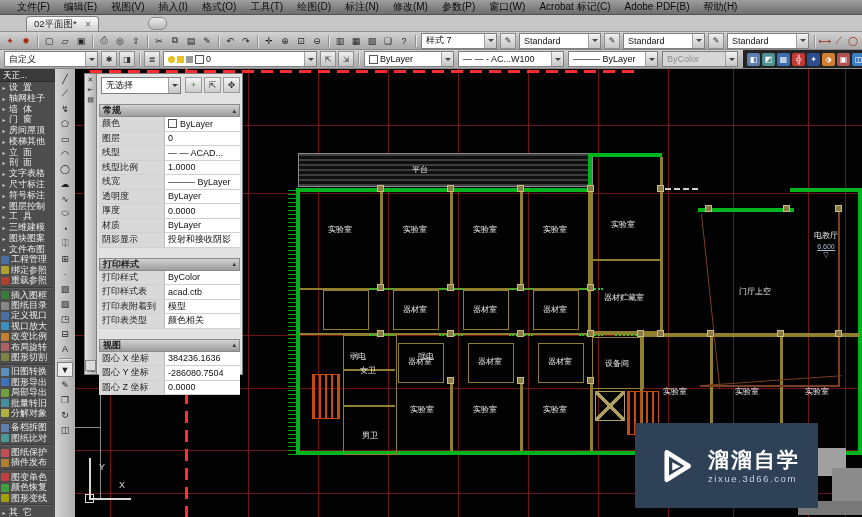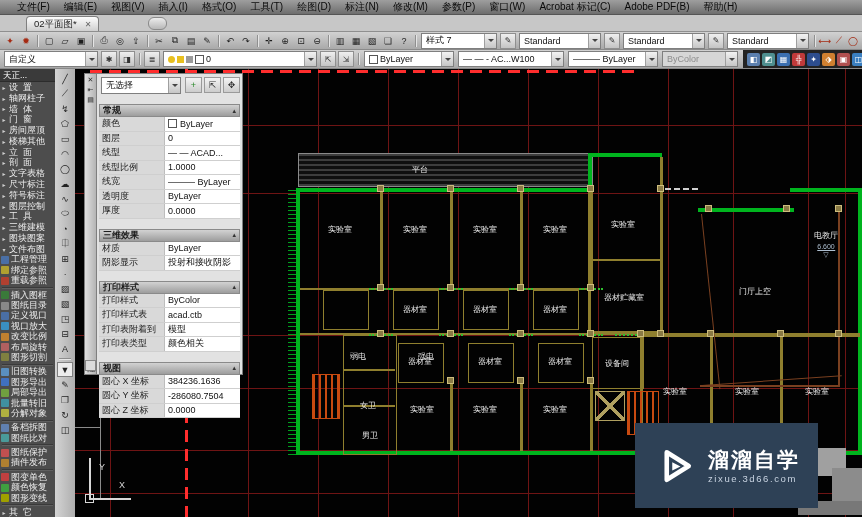--- a/index.html
+++ b/index.html
@@ -542,21 +542,21 @@
         <div class="roomlbl" style="left: 480px; top: 160px;">实验室</div>
         <div class="roomlbl" style="left: 548px; top: 155px;">实验室</div>
         <div class="roomlbl" style="left: 751px; top: 166px;">电教厅</div>
         <div class="roomlbl" style="left: 549px; top: 228px;">器材贮藏室</div>
         <div class="roomlbl" style="left: 680px; top: 222px;">门厅上空</div>
         <div class="roomlbl" style="left: 340px; top: 240px;">器材室</div>
         <div class="roomlbl" style="left: 410px; top: 240px;">器材室</div>
         <div class="roomlbl" style="left: 480px; top: 240px;">器材室</div>
         <div class="roomlbl" style="left: 283px; top: 287px;">弱电</div>
         <div class="roomlbl" style="left: 307px; top: 287px; margin-left: 44px;">强电</div>
-        <div class="roomlbl" style="left: 293px; top: 336px;">女卫</div>
+        <div class="roomlbl" style="left: 293px; top: 301px;">女卫</div>
         <div class="roomlbl" style="left: 295px; top: 366px;">男卫</div>
         <div class="roomlbl" style="left: 345px; top: 292px;">器材室</div>
         <div class="roomlbl" style="left: 415px; top: 292px;">器材室</div>
         <div class="roomlbl" style="left: 485px; top: 292px;">器材室</div>
         <div class="roomlbl" style="left: 347px; top: 340px;">实验室</div>
         <div class="roomlbl" style="left: 410px; top: 340px;">实验室</div>
         <div class="roomlbl" style="left: 480px; top: 340px;">实验室</div>
         <div class="roomlbl" style="left: 542px; top: 294px;">设备间</div>
         <div class="roomlbl" style="left: 600px; top: 322px;">实验室</div>
         <div class="roomlbl" style="left: 672px; top: 322px;">实验室</div>
@@ -636,24 +636,20 @@
               <div class="pval">
                 <span>ByLayer</span>
               </div>
             </div>
             <div class="prow">
               <div class="plab">厚度</div>
               <div class="pval">
                 <span>0.0000</span>
               </div>
             </div>
-            <div class="psec">
-              <span>三维效果</span>
-              <span class="up">▴</span>
-            </div>
             <div class="prow">
               <div class="plab">材质</div>
               <div class="pval">
                 <span>ByLayer</span>
               </div>
             </div>
             <div class="prow">
               <div class="plab">阴影显示</div>
               <div class="pval">
                 <span>投射和接收阴影</span>

